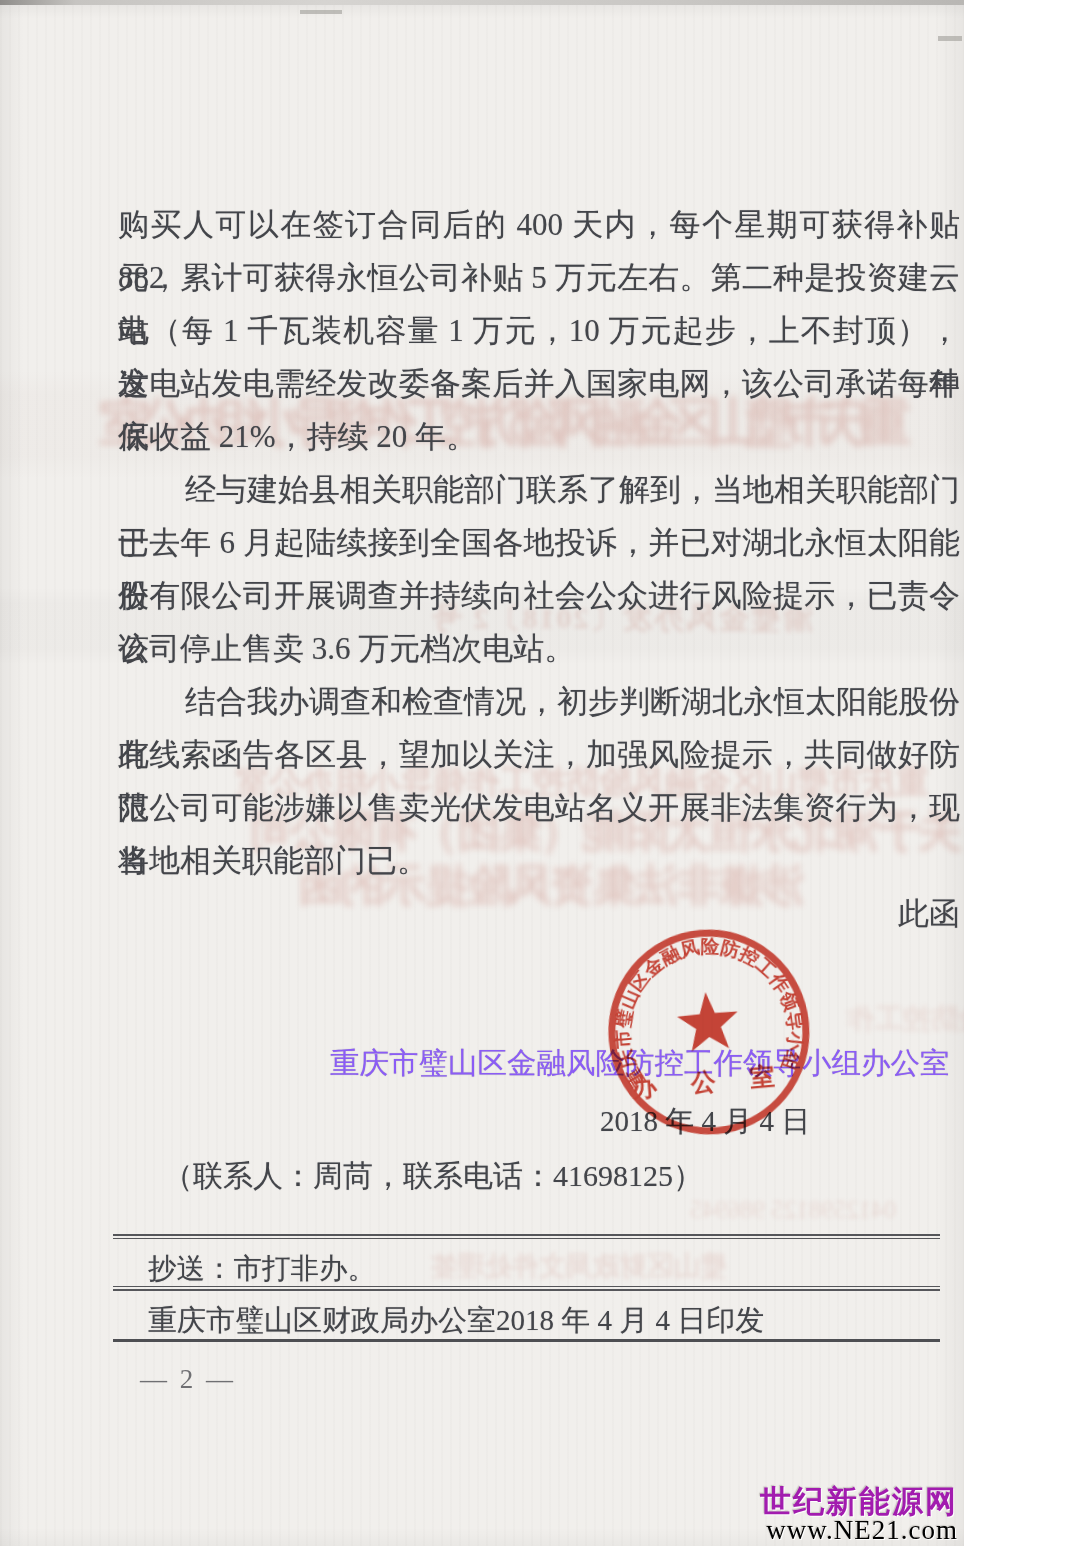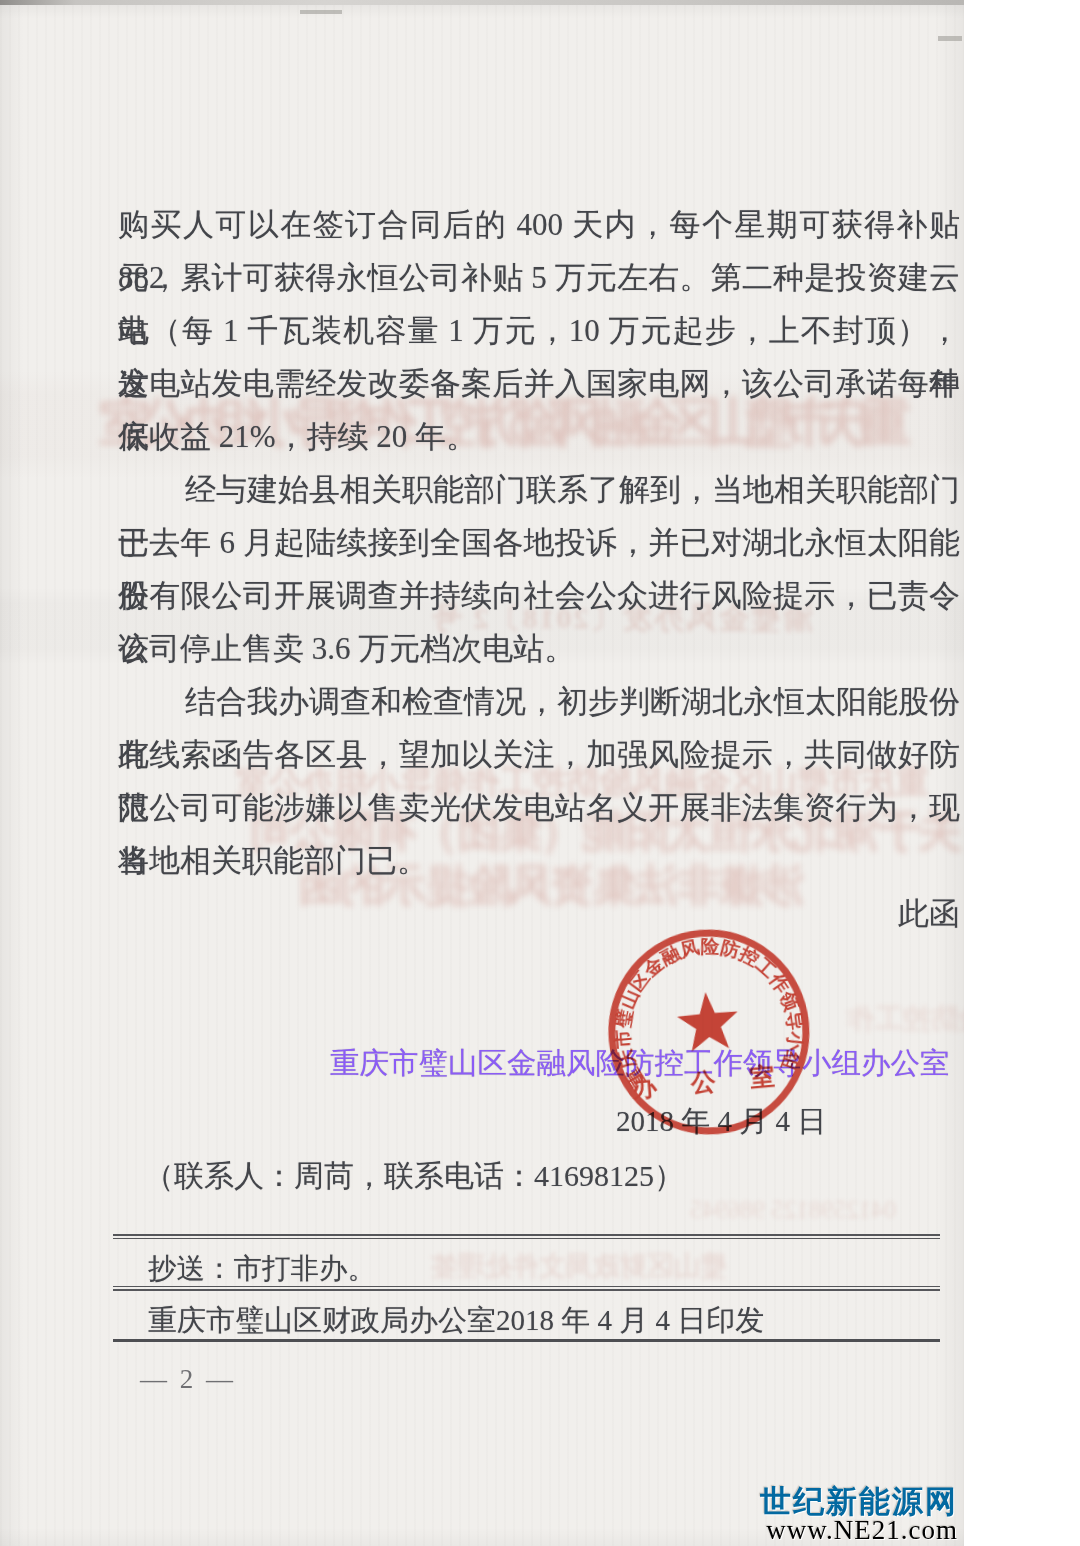--- a/index.html
+++ b/index.html
@@ -25,23 +25,23 @@
   
   .textblock{position:absolute;left:118px;top:198px;width:842px;z-index:10;}
   .t{height:53px;line-height:53px;font-size:31px;color:#43454a;white-space:nowrap;
      text-shadow:0 0 1px rgba(70,70,75,.4);}
   .t.j{white-space:normal;text-align:justify;text-align-last:justify;}
   .t.ind{text-indent:2em;text-align:right;}
 
   
   .sig-org{position:absolute;left:330px;top:1044px;font-size:29.5px;color:#8b5cf6;z-index:10;
            white-space:nowrap;text-shadow:0 0 1px rgba(70,70,75,.4);}
-  .sig-date{position:absolute;left:616px;top:1102px;font-size:29px;color:#43454a;z-index:10;
+  .sig-date{position:absolute;left:600px;top:1102px;font-size:29px;color:#43454a;z-index:10;
             white-space:nowrap;text-shadow:0 0 1px rgba(70,70,75,.4);}
-  .sig-contact{position:absolute;left:144px;top:1156px;font-size:30px;color:#43454a;z-index:10;
+  .sig-contact{position:absolute;left:163px;top:1156px;font-size:30px;color:#43454a;z-index:10;
                white-space:nowrap;text-shadow:0 0 1px rgba(70,70,75,.4);}
 
   
   .stamp{position:absolute;left:605px;top:928px;width:208px;height:210px;z-index:20;
          mix-blend-mode:multiply;opacity:.93;filter:blur(.4px);transform:rotate(-5deg);}
 
   
   .rule{position:absolute;left:113px;width:827px;z-index:10;}
   .rule.double{height:5px;background:linear-gradient(#55565a 30%,rgba(0,0,0,0) 30%,rgba(0,0,0,0) 70%,#55565a 70%);}
   .rule.r1{top:1234px;}
@@ -50,21 +50,21 @@
   .cc-line{position:absolute;left:148px;top:1250px;font-size:28.5px;color:#43454a;z-index:10;
            text-shadow:0 0 1px rgba(70,70,75,.4);}
   .issuer-row{position:absolute;left:148px;top:1301px;width:764px;display:flex;
               font-size:29px;color:#43454a;z-index:10;
               text-shadow:0 0 1px rgba(70,70,75,.4);}
   .page-num{position:absolute;left:140px;top:1364px;font-size:27px;color:#6f6f72;
             letter-spacing:3px;z-index:10;}
 
   
   .watermark{position:absolute;right:6px;bottom:2px;text-align:right;z-index:12;line-height:1.0;}
-  .wm1{font-size:31px;font-weight:bold;color:#0369a1;letter-spacing:2px;
+  .wm1{font-size:31px;font-weight:bold;color:#a21caf;letter-spacing:2px;
        text-shadow:1px 1px 0 rgba(255,255,255,.95), -1px -1px 1px rgba(160,155,148,.5);}
   .wm2{font-size:27px;color:#000000;letter-spacing:1px;
        text-shadow:1px 1px 0 rgba(255,255,255,.95), -1px -1px 1px rgba(165,160,152,.45);}
 
   
   .ghost{position:absolute;z-index:3;white-space:nowrap;transform:scaleX(-1);
          color:#c3786c;font-weight:bold;pointer-events:none;}
   .g0{left:112px;top:388px;font-size:52px;letter-spacing:-14px;opacity:.30;filter:blur(3px);}
   .g1{left:430px;top:598px;font-size:30px;letter-spacing:2px;opacity:.22;filter:blur(2.2px);}
   .g2{left:235px;top:760px;font-size:33px;letter-spacing:0;opacity:.26;filter:blur(2.6px);}

